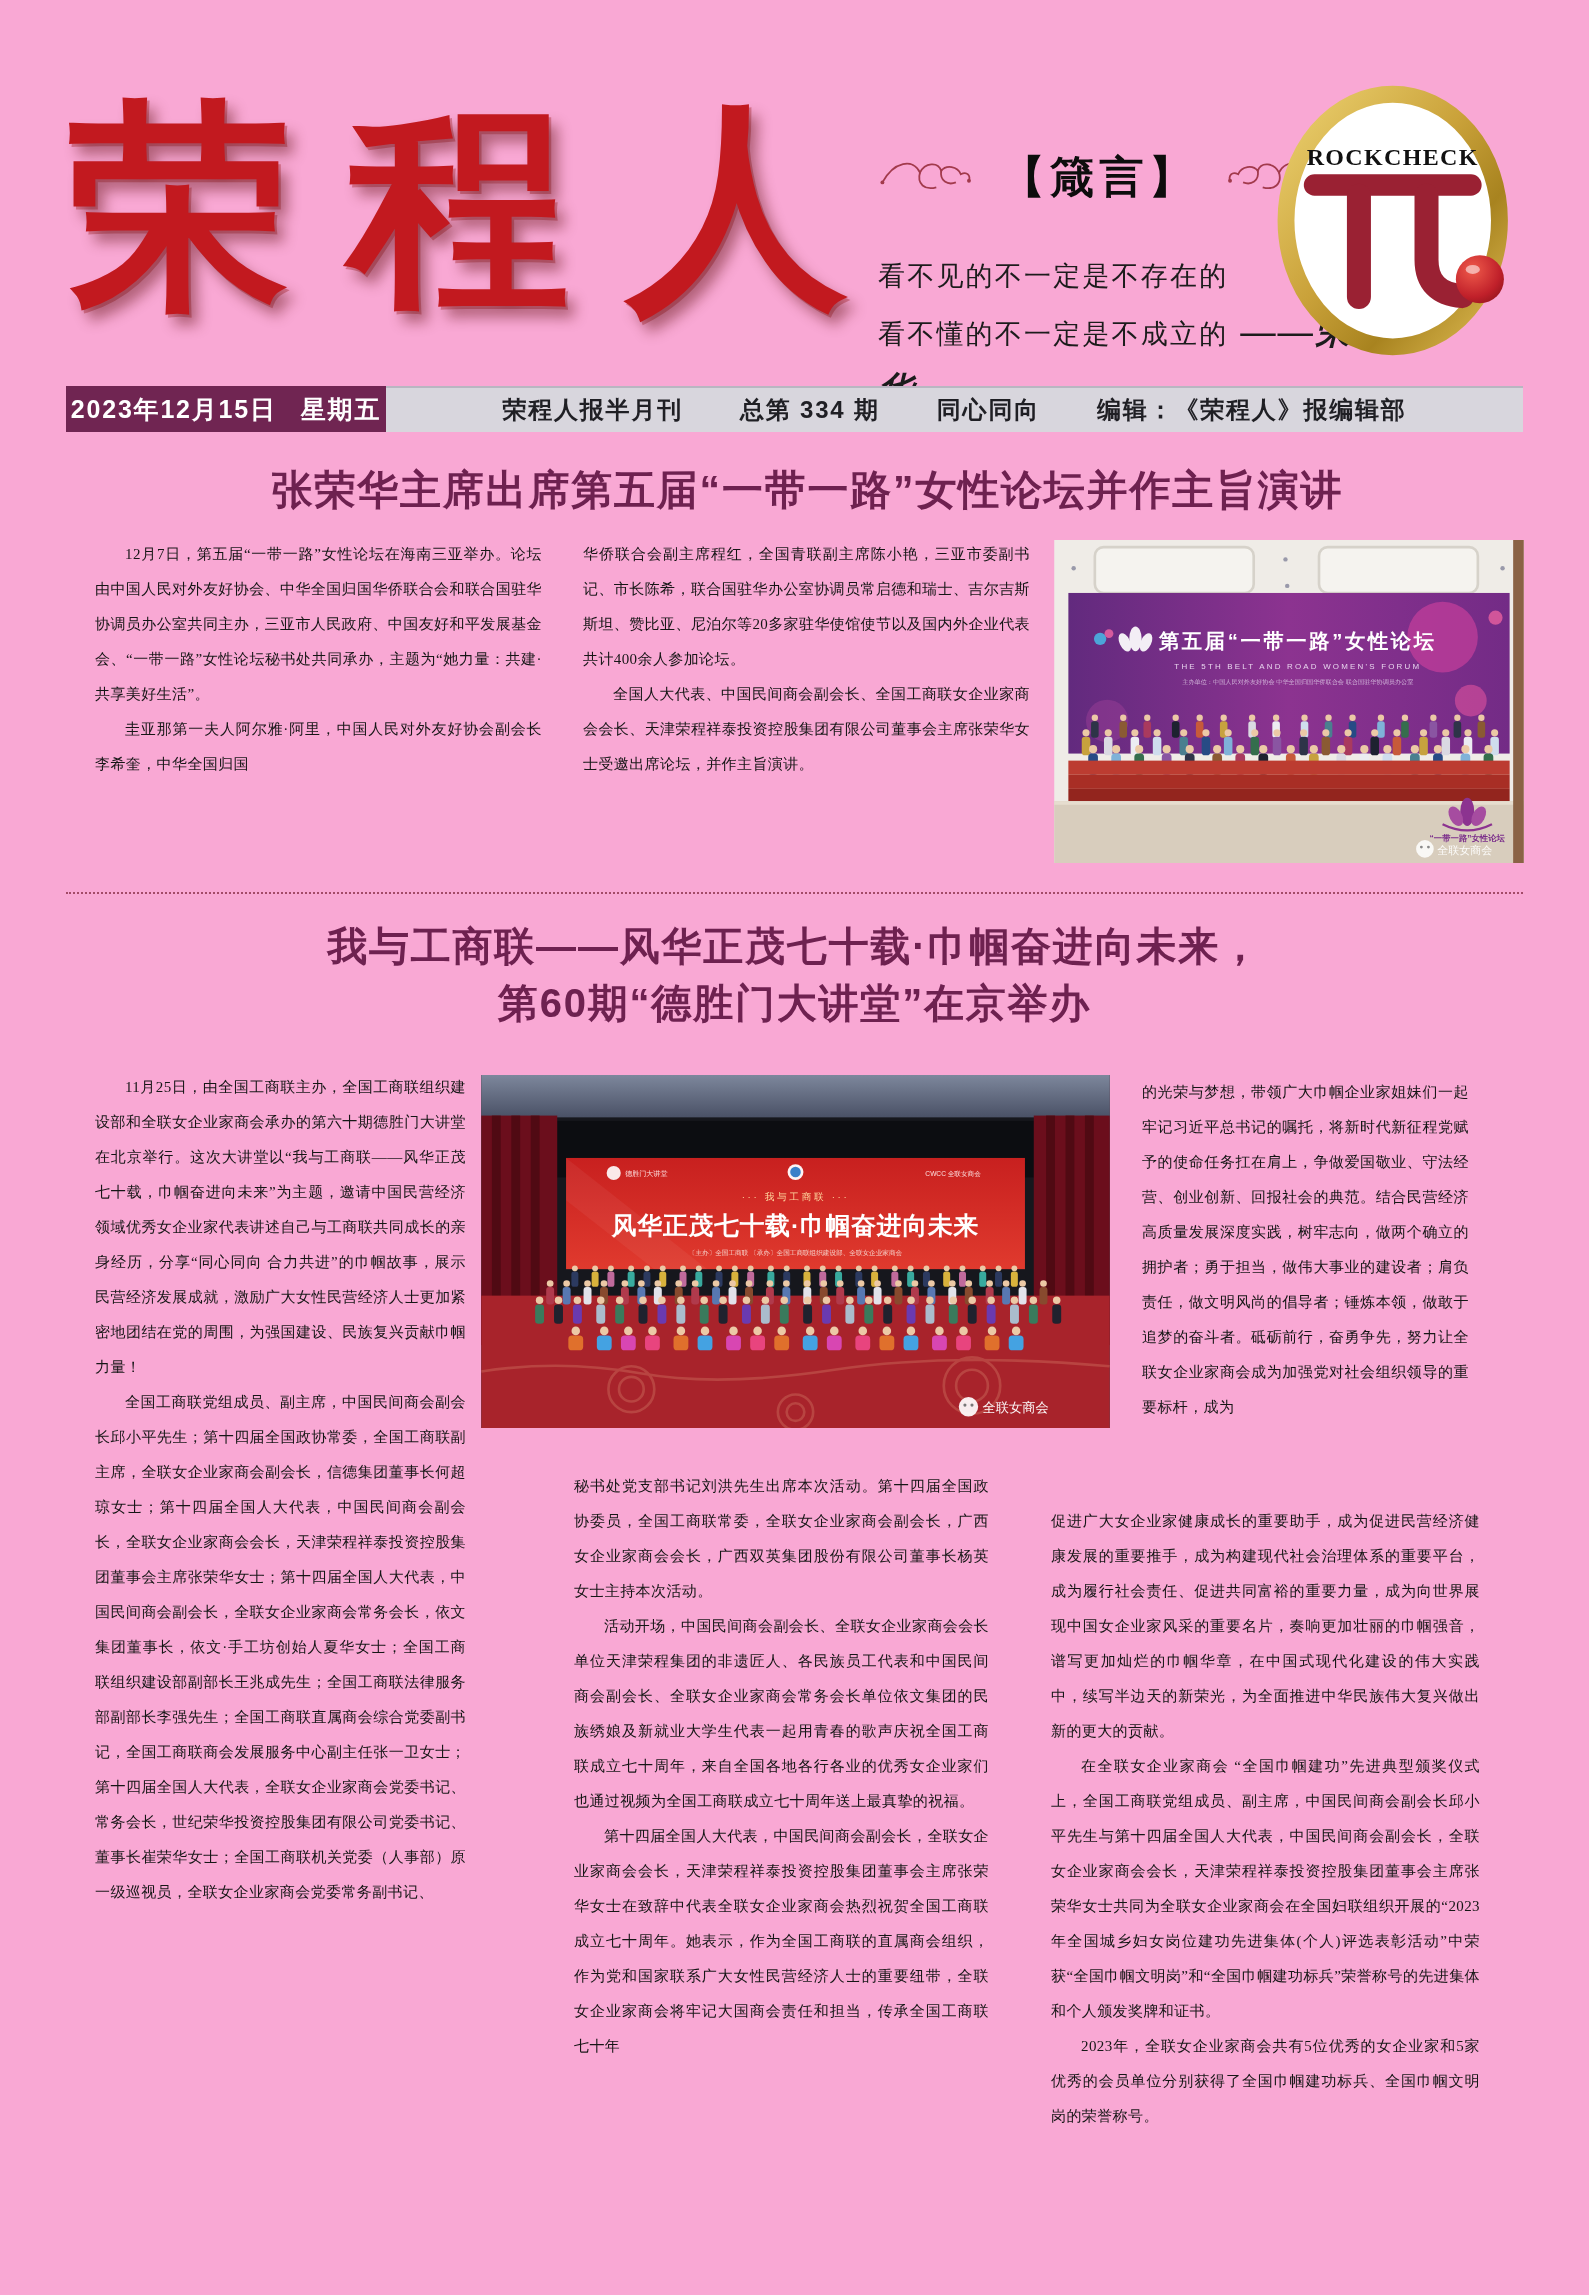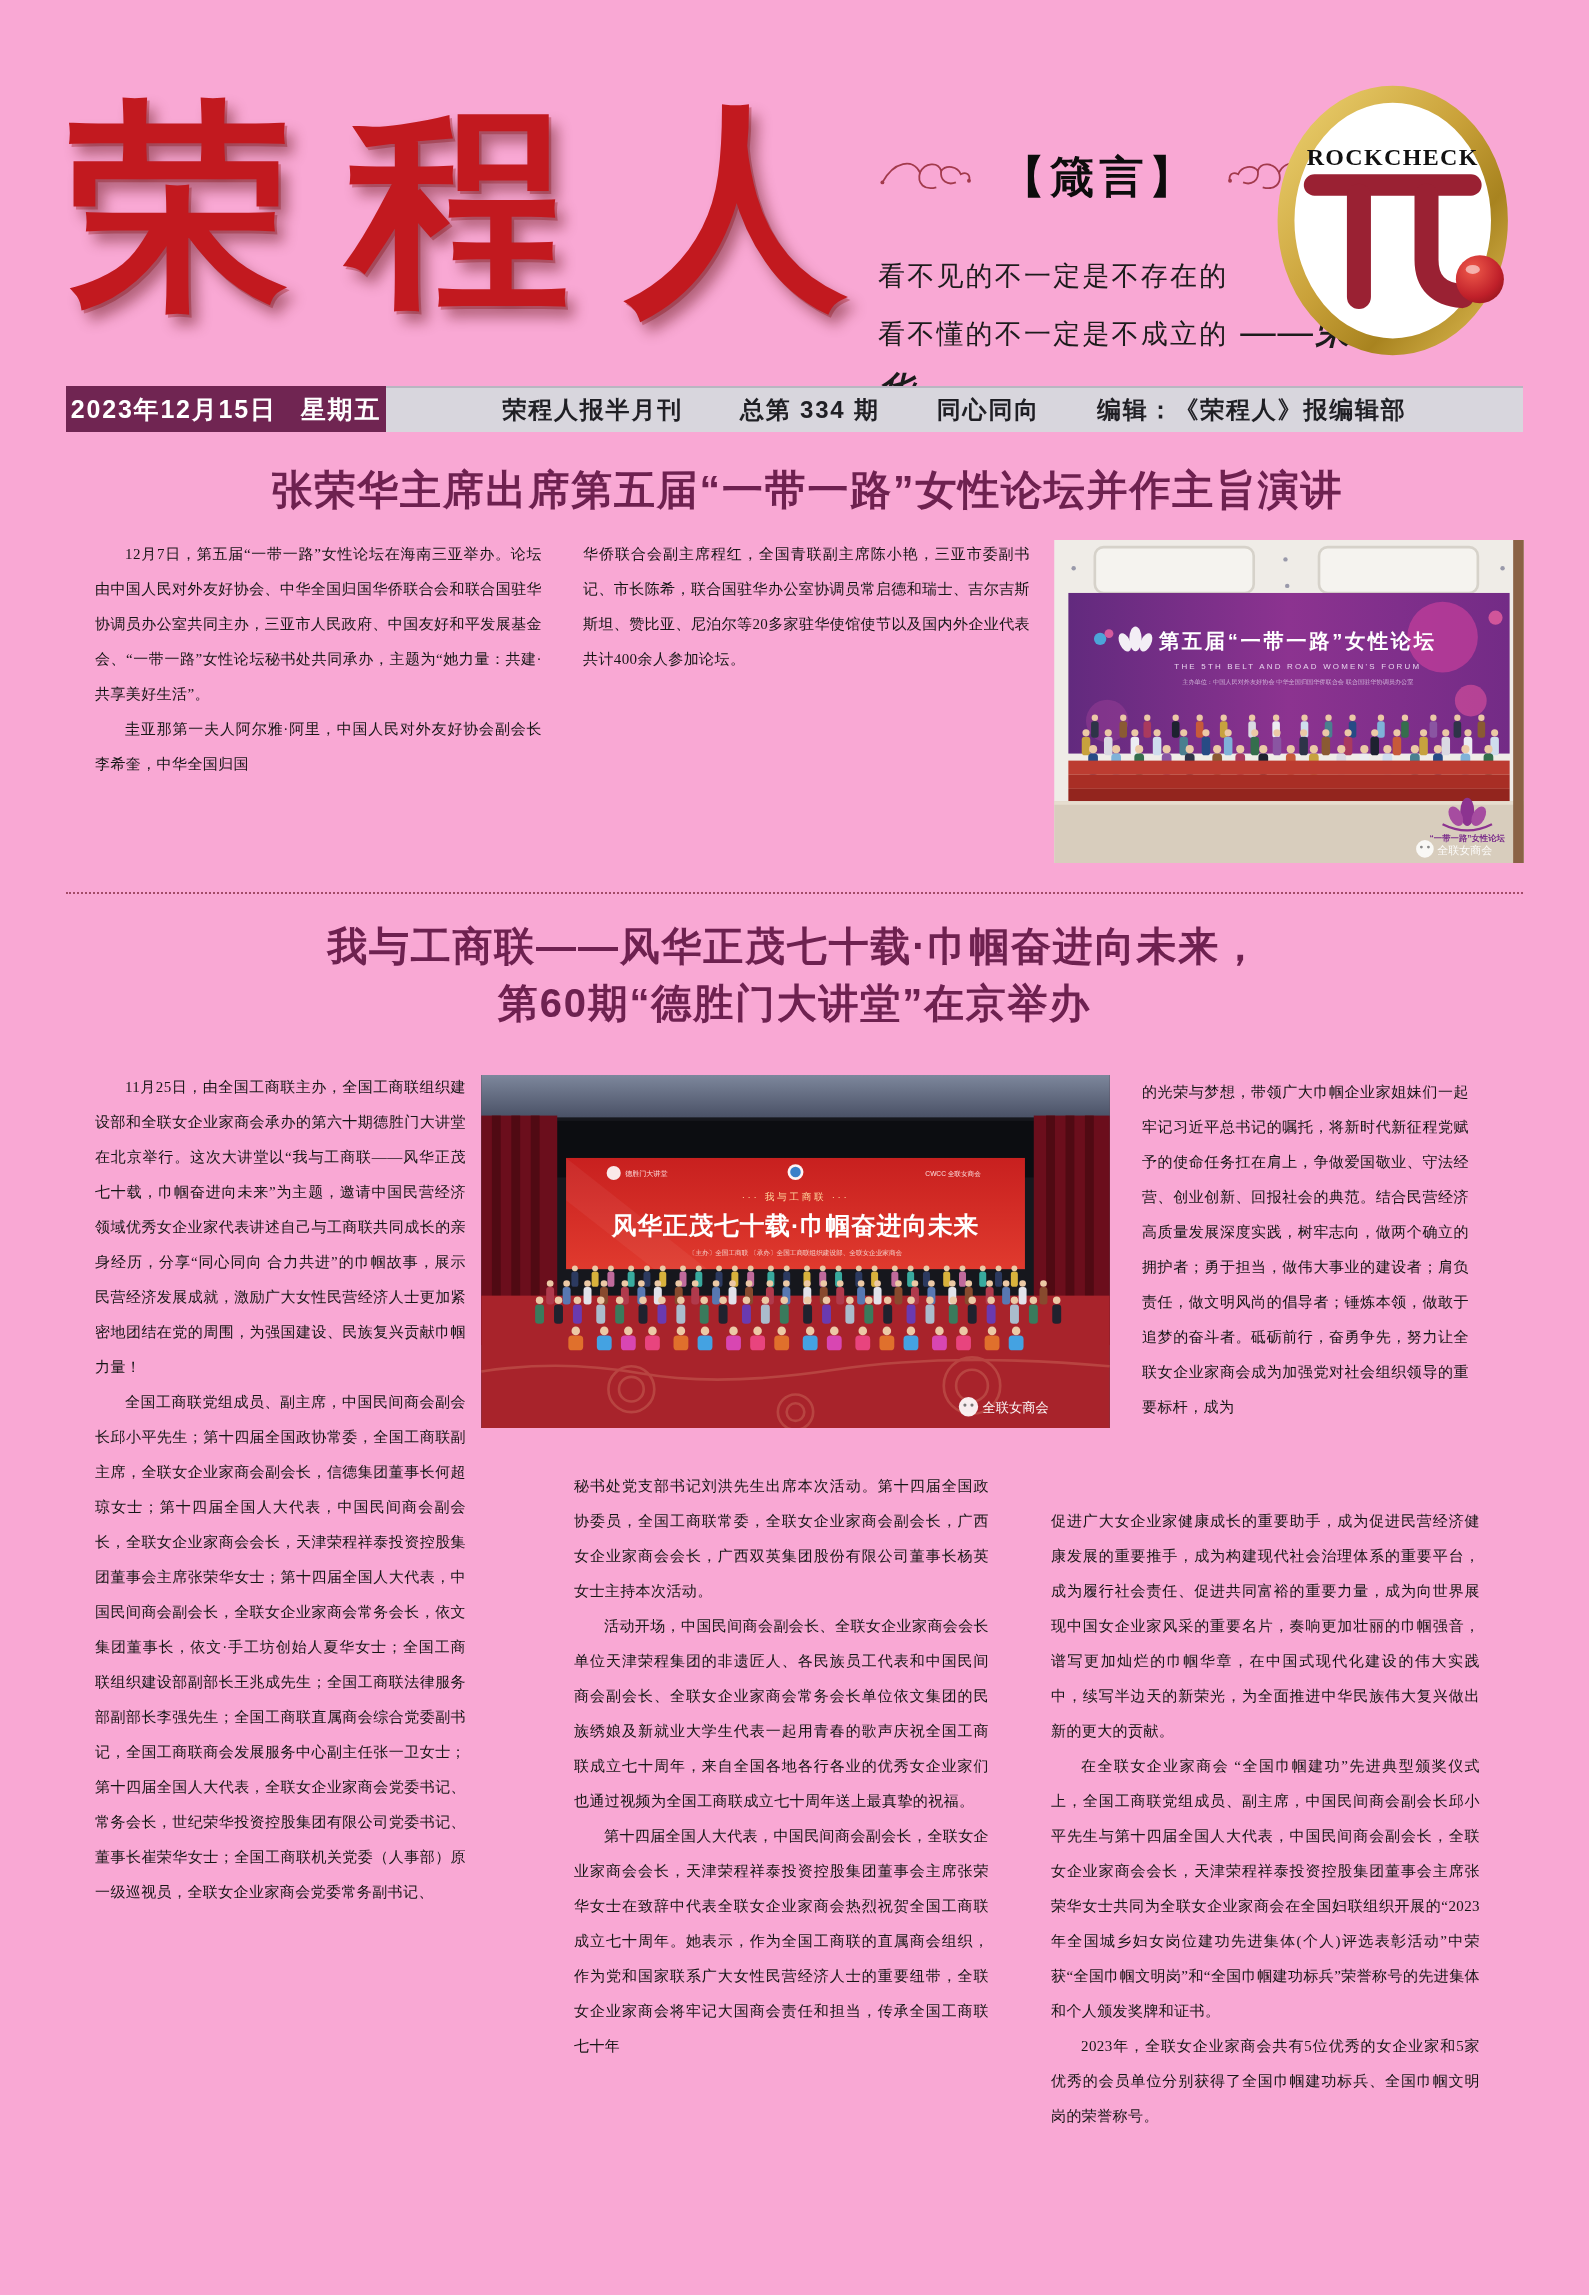--- a/index.html
+++ b/index.html
@@ -134,20 +134,21 @@
   </div>
 
   <h1 class="headline1">张荣华主席出席第五届“一带一路”女性论坛并作主旨演讲</h1>
 
   <div class="colblock a1 a1c1">
       <p class="para">12月7日，第五届“一带一路”女性论坛在海南三亚举办。论坛由中国人民对外友好协会、中华全国归国华侨联合会和联合国驻华协调员办公室共同主办，三亚市人民政府、中国友好和平发展基金会、“一带一路”女性论坛秘书处共同承办，主题为“她力量：共建·共享美好生活”。</p>
       <p class="para">圭亚那第一夫人阿尔雅·阿里，中国人民对外友好协会副会长李希奎，中华全国归国</p>
     </div>
   <div class="colblock a1 a1c2">
       <p class="para flush">华侨联合会副主席程红，全国青联副主席陈小艳，三亚市委副书记、市长陈希，联合国驻华办公室协调员常启德和瑞士、吉尔吉斯斯坦、赞比亚、尼泊尔等20多家驻华使馆使节以及国内外企业代表共计400余人参加论坛。</p>
+      <p class="para">全国人大代表、中国民间商会副会长、全国工商联女企业家商会会长、天津荣程祥泰投资控股集团有限公司董事会主席张荣华女士受邀出席论坛，并作主旨演讲。</p>
     </div>
 
   <svg class="photo1" viewBox="0 0 532 366">
     <defs>
       <linearGradient id="pg" x1="0" y1="0" x2="1" y2="0">
         <stop offset="0" stop-color="#622a7e"></stop>
           <stop offset="0.5" stop-color="#8c3390"></stop>
           <stop offset="1" stop-color="#732b86"></stop>
       </linearGradient>
     </defs>

